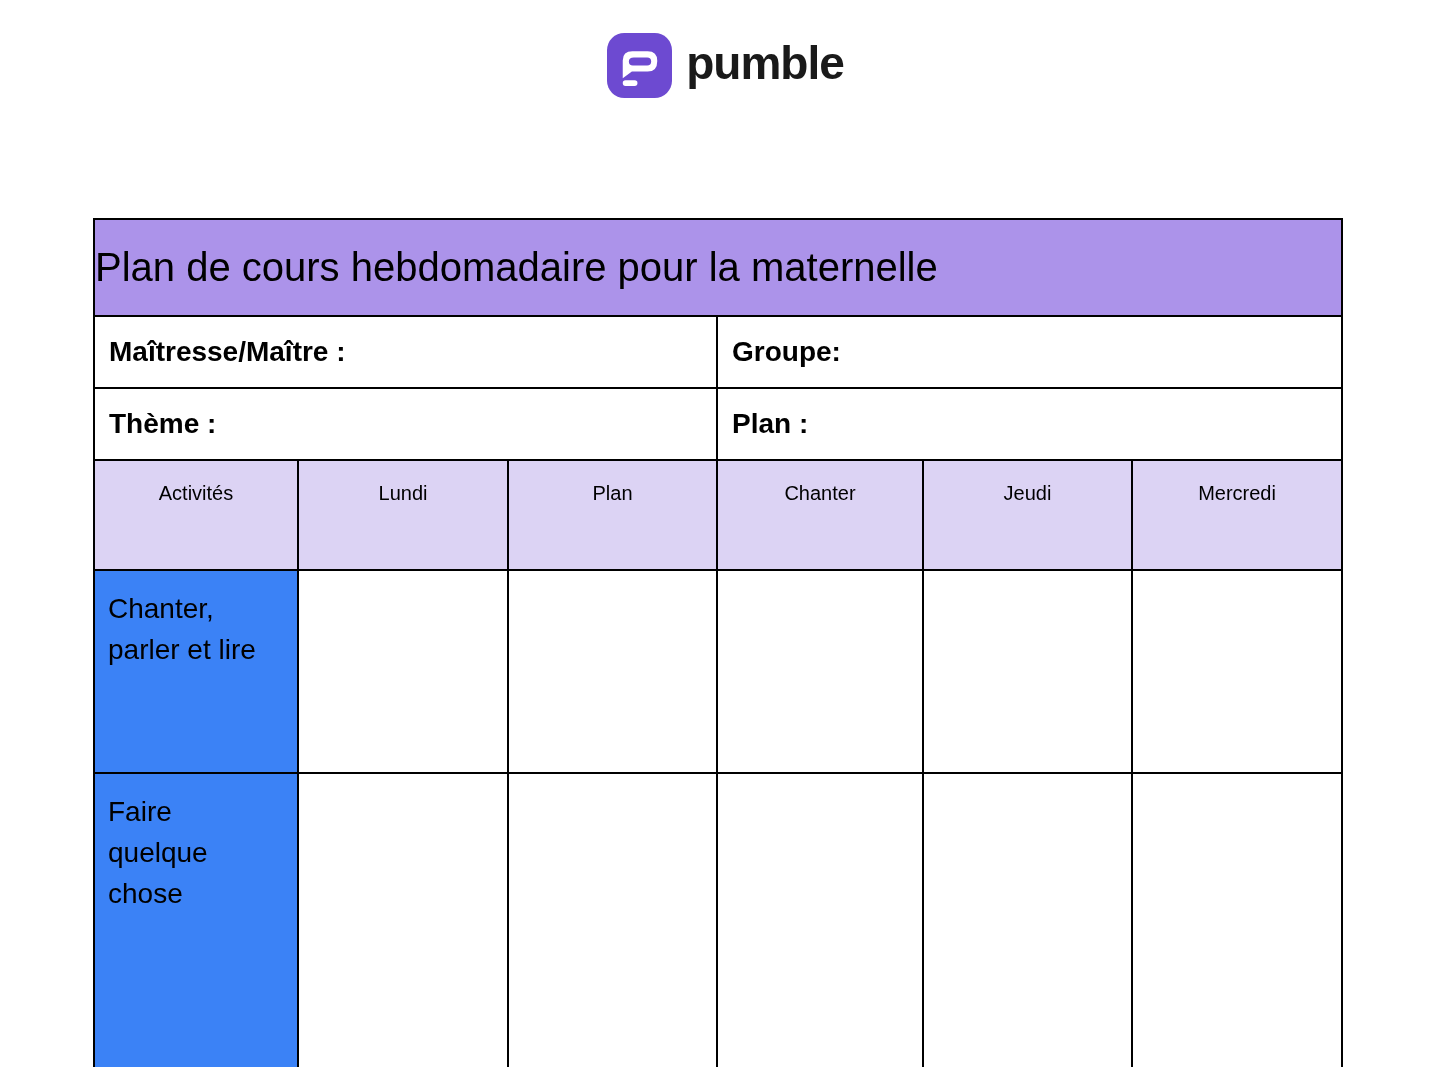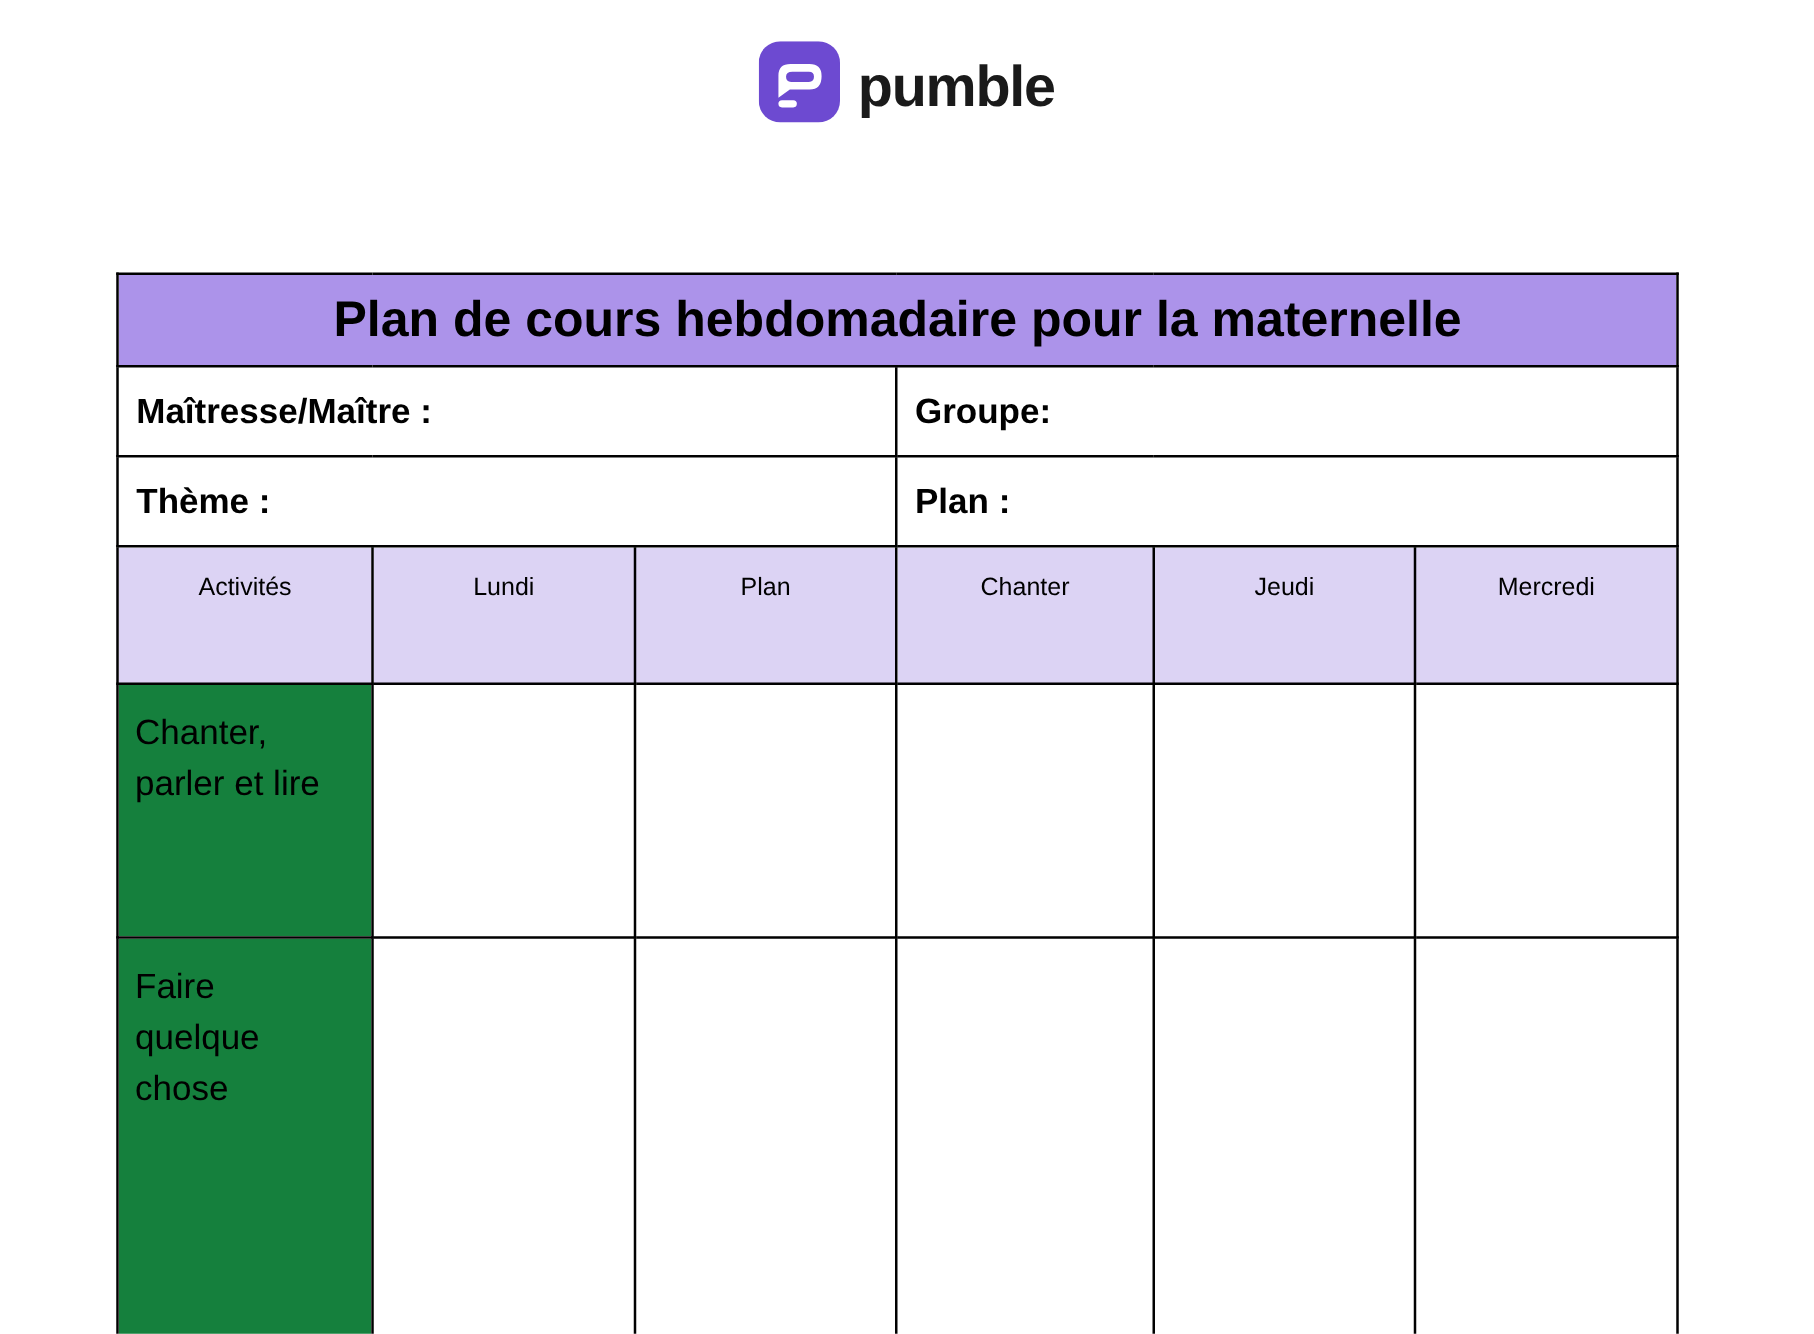--- a/index.html
+++ b/index.html
@@ -13,21 +13,21 @@
   }
 
   
   .brand-header {
     position: absolute;
     top: 33px;
     left: 0;
     width: 100%;
     display: flex;
     justify-content: center;
-    align-items: flex-end;
+    align-items: center;
     gap: 14px;
   }
   .brand-icon { width: 65px; height: 65px; display: block; }
   .brand-text {
     font-size: 46px;
     font-weight: 700;
     color: #1a1a1a;
     letter-spacing: -1px;
     line-height: 1;
     padding-bottom: 6px;
@@ -42,26 +42,25 @@
     border-collapse: collapse;
     table-layout: fixed;
     color: #000000;
   }
   .plan-table td, .plan-table th {
     border: 2px solid #000000;
     overflow: hidden;
   }
 
   .title-row td {
-    height: 74px;
+    height: 97px;
     background: #ac93ea;
-    text-align: center;
     vertical-align: middle;
     font-size: 40px;
-    font-weight: 700;
+    font-weight: 400;
   }
 
   .info-row td {
     height: 72px;
     background: #ffffff;
     vertical-align: middle;
     text-align: left;
     font-size: 28px;
     font-weight: 700;
     padding-left: 14px;
@@ -71,21 +70,21 @@
     height: 110px;
     background: #dcd3f4;
     vertical-align: top;
     text-align: center;
     padding-top: 21px;
     font-size: 20px;
     font-weight: 400;
   }
 
   .activity-row .activity-cell {
-    background: #15803d;
+    background: #3b82f6;
     vertical-align: top;
     text-align: left;
     padding: 17px 10px 0 13px;
     font-size: 28px;
     font-weight: 400;
     line-height: 41px;
     white-space: pre-line;
   }
   .activity-row .entry-cell { background: #ffffff; }
   .activity-row-1 td { height: 203px; }

